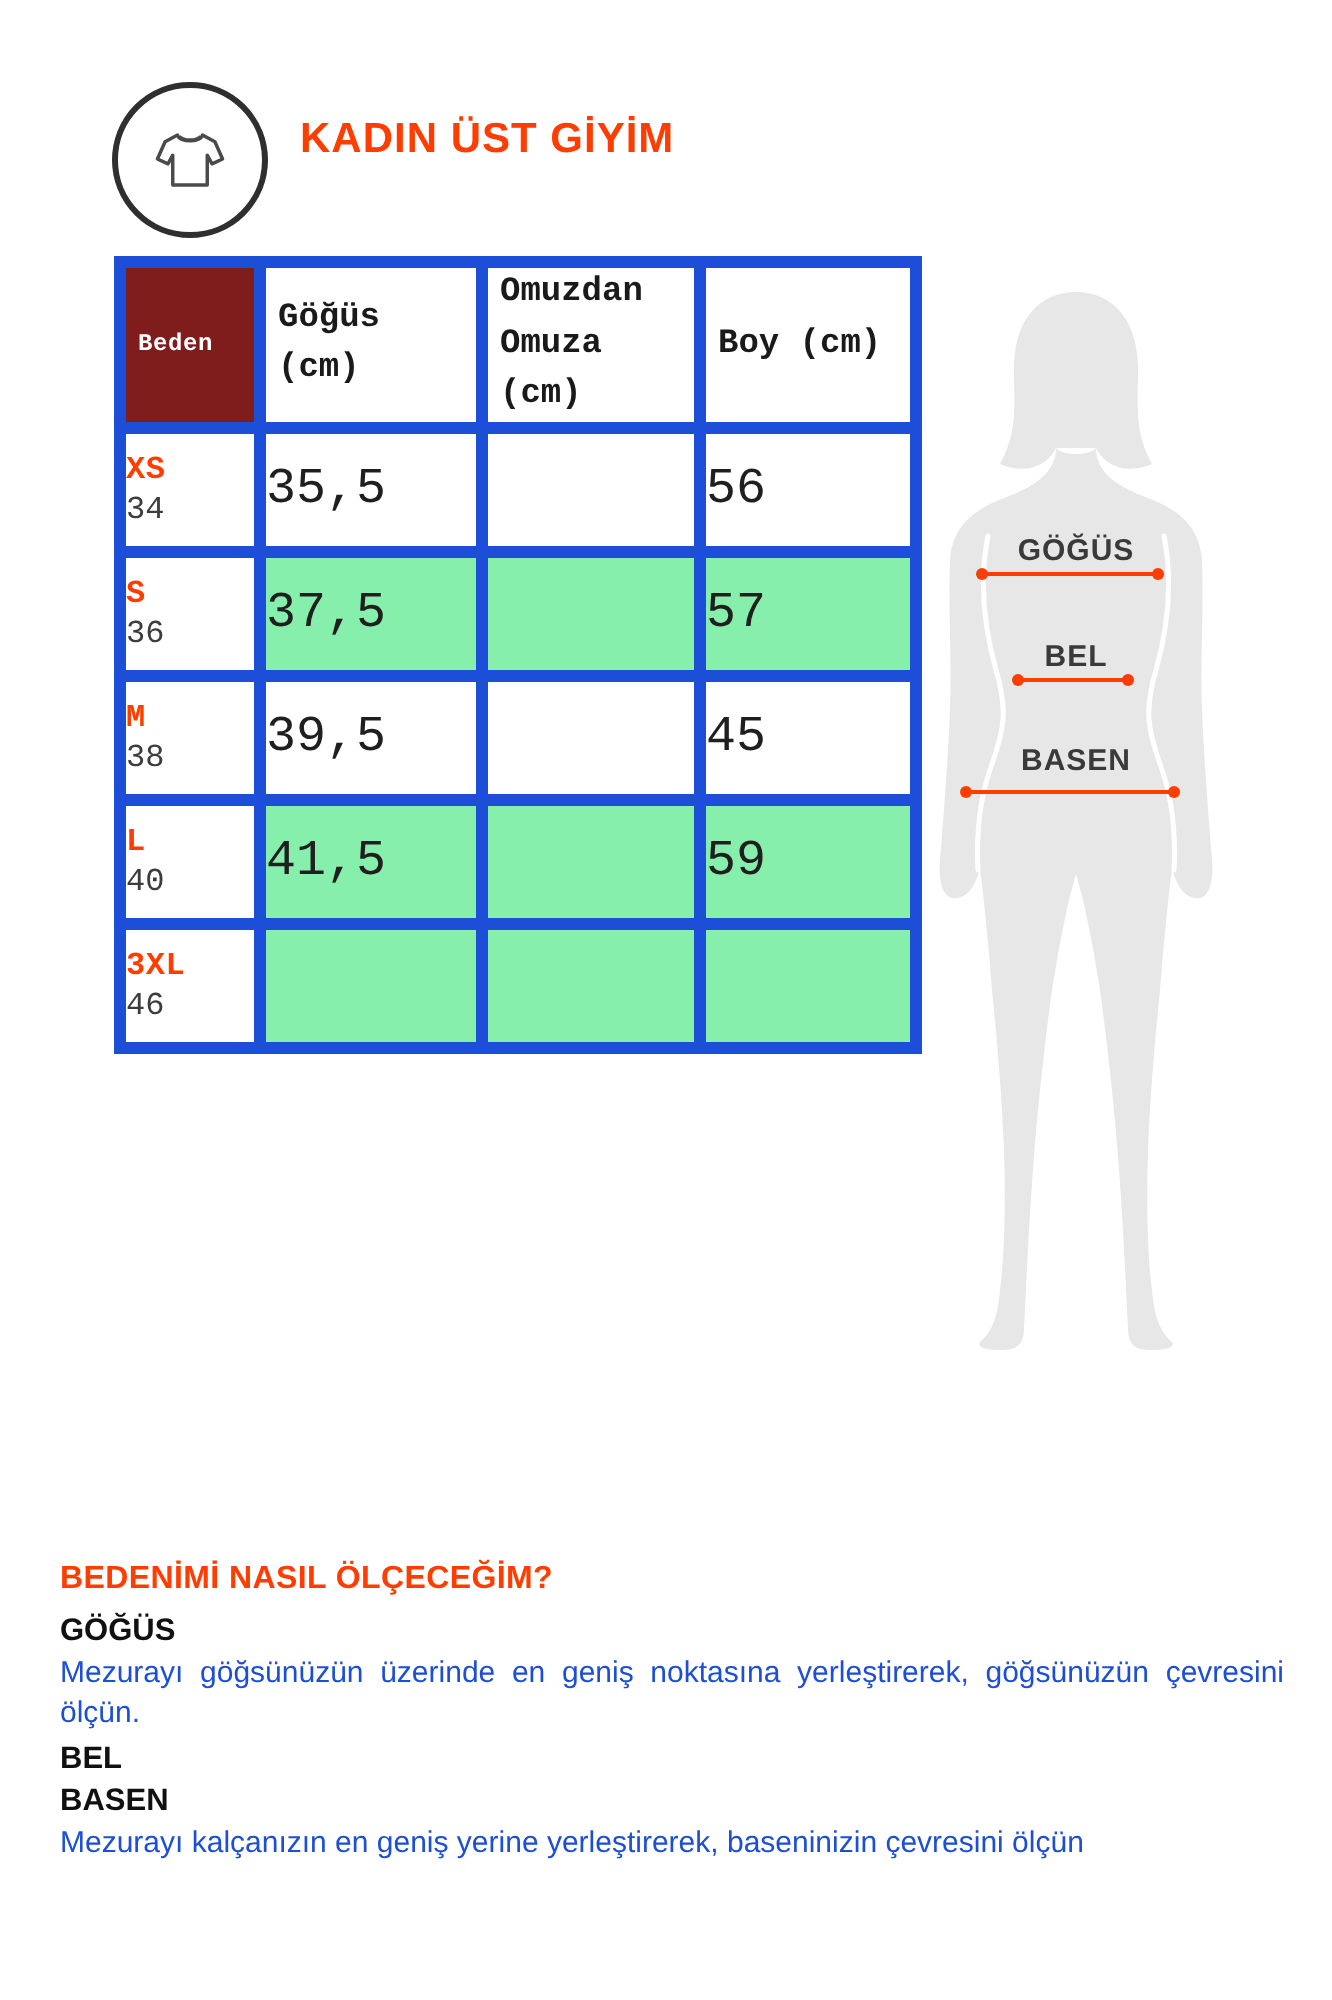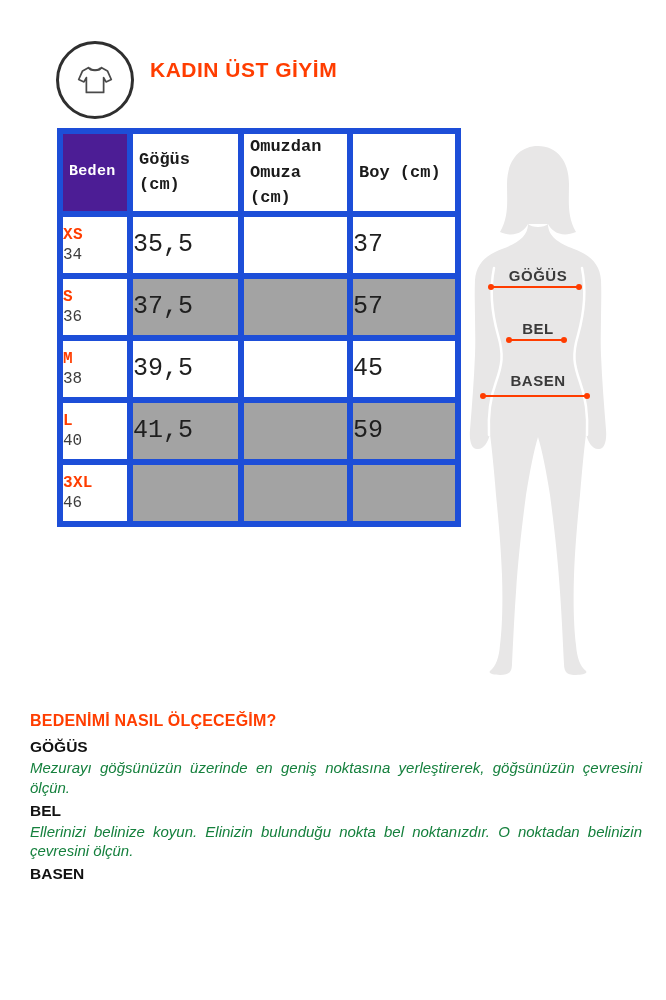--- a/index.html
+++ b/index.html
@@ -16,47 +16,47 @@
   .subtitle { position:absolute; left:149px; top:96px; font-size:16.5px; font-weight:bold; color:#1a1a1a; }
 
   
   table.size-table { position:absolute; left:57px; top:128px; width:398px;
     border-collapse:collapse; table-layout:fixed; }
   .size-table col.c0 { width:70px; } .size-table col.c1 { width:111px; }
   .size-table col.c2 { width:109px; } .size-table col.c3 { width:108px; }
   .size-table th, .size-table td { border:6px solid #1d4ed8; text-align:left; vertical-align:middle; background:#fff;font-family:Liberation Mono, monospace; }
   .size-table thead tr { height:72px; }
   .size-table th { font-size:17px; font-weight:bold; color:#1a1a1a; line-height:1.5; padding:0 6px; }
-  .size-table th.beden { background:#4c1d95; color:#ffffff; font-size:15px; letter-spacing:0.3px; }
+  .size-table th.beden { background:#7f1d1d; color:#ffffff; font-size:12px; letter-spacing:0.3px; }
   .size-table tbody tr { height:62px; }
   .size-cell { background:#ffffff !important; line-height:1.25; }
   .size-label { font-size:16px; font-weight:bold; color:#ff3d00; letter-spacing:0.3px; }
   .size-eu { font-size:16px; color:#3d3d3d; }
   td.val { font-size:25px; color:#1f1f1f; }
-  tr.shaded td.val { background:#a3a3a3; }
+  tr.shaded td.val { background:#86efac; }
 
   
   .figure { position:absolute; left:448px; top:140px; width:180px; height:545px; }
   .figure svg.body { position:absolute; left:0; top:0; width:180px; height:545px; }
   .m-label { position:absolute; left:0; width:180px; text-align:center;
     font-size:15px; font-weight:bold; color:#3a3a3a; letter-spacing:0.5px; }
   .m-label.gogus { top:127px; } .m-label.bel { top:180px; } .m-label.basen { top:232px; }
   .m-line { position:absolute; height:2px; background:#ff3d00; border-radius:2px; }
   .m-line::before, .m-line::after { content:""; position:absolute; top:-2px; width:6px; height:6px;
     border-radius:50%; background:#ff3d00; }
   .m-line::before { left:-2px; } .m-line::after { right:-2px; }
   .m-line.gogus { left:42px; width:90px; top:146px; }
   .m-line.bel   { left:60px; width:57px; top:199px; }
   .m-line.basen { left:34px; width:106px; top:255px; }
 
   
-  .howto { position:absolute; left:30px; top:712px; width:612px; }
+  .howto { position:absolute; left:30px; top:781px; width:612px; }
   .howto-title { font-size:16px; font-weight:bold; color:#ff3d00; letter-spacing:0.2px; margin-bottom:8px; }
   .howto h3 { font-size:15.5px; font-weight:bold; color:#111111; margin:3px 0 2px 0; }
-  .howto p { font-size:15px; color:#15803d; line-height:1.32; text-align:justify; margin-bottom:4px;font-style:italic; }
+  .howto p { font-size:15px; color:#1d4ed8; line-height:1.32; text-align:justify; margin-bottom:4px; }
 </style>
 </head>
 <body>
 
 <div class="page">
 
   <div class="brand-circle">
     <svg viewBox="0 0 48 48" aria-hidden="true">
       <path d="M17.5,11 L11,14.5 L7,23.5 L12.5,26 L15,21.5 L15,37 L33,37 L33,21.5 L35.5,26 L41,23.5 L37,14.5 L30.5,11 C29.5,15 18.5,15 17.5,11 Z" fill="none" stroke="#4a4a4a" stroke-width="1.8" stroke-linejoin="round"></path>
       <path d="M18.5,11.5 C20.5,14 27.5,14 29.5,11.5" fill="none" stroke="#4a4a4a" stroke-width="1.4"></path>
@@ -80,21 +80,21 @@
       </tr>
     </thead>
     <tbody>
       <tr>
         <td class="size-cell">
             <div class="size-label">XS</div>
             <div class="size-eu">34</div>
           </td>
         <td class="val">35,5</td>
         <td class="val"></td>
-        <td class="val">37</td>
+        <td class="val">56</td>
       </tr>
       <tr class="shaded">
         <td class="size-cell">
             <div class="size-label">S</div>
             <div class="size-eu">36</div>
           </td>
         <td class="val">37,5</td>
         <td class="val"></td>
         <td class="val">57</td>
       </tr>
@@ -176,18 +176,18 @@
     <div class="m-line basen"></div>
   </div>
 
   <div class="howto">
     <div class="howto-title">BEDENİMİ NASIL ÖLÇECEĞİM?</div>
 
     <h3>GÖĞÜS</h3>
     <p>Mezurayı göğsünüzün üzerinde en geniş noktasına yerleştirerek, göğsünüzün çevresini ölçün.</p>
 
     <h3>BEL</h3>
-    <p>Ellerinizi belinize koyun. Elinizin bulunduğu nokta bel noktanızdır. O noktadan belinizin çevresini ölçün.</p>
 
     <h3>BASEN</h3>
+    <p>Mezurayı kalçanızın en geniş yerine yerleştirerek, baseninizin çevresini ölçün</p>
   </div>
 
 </div>
 
 </body></html>

